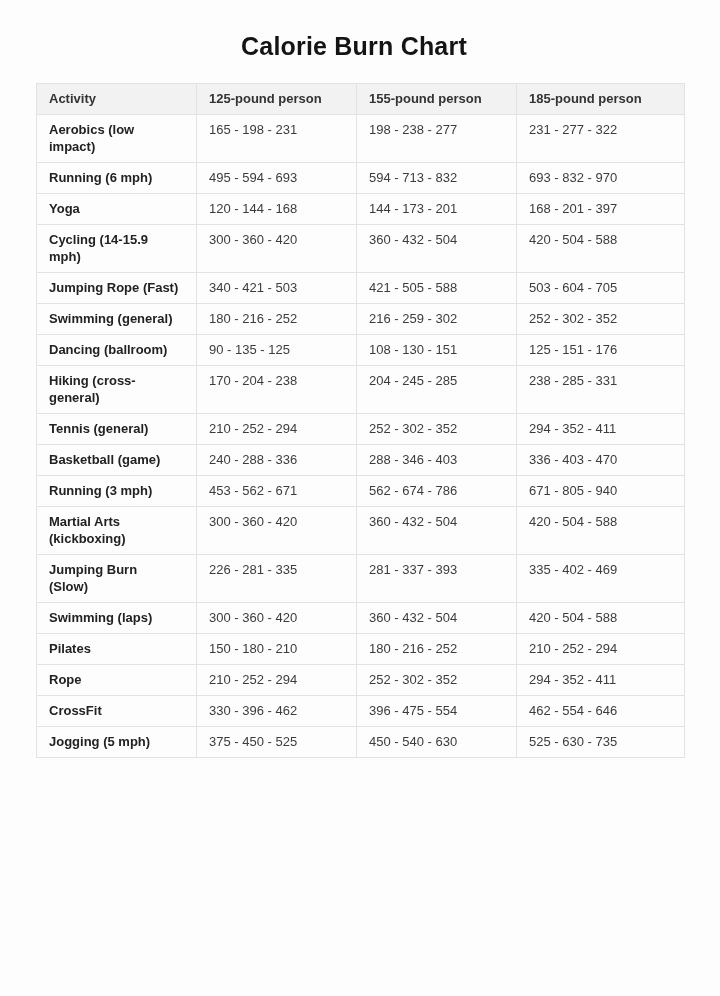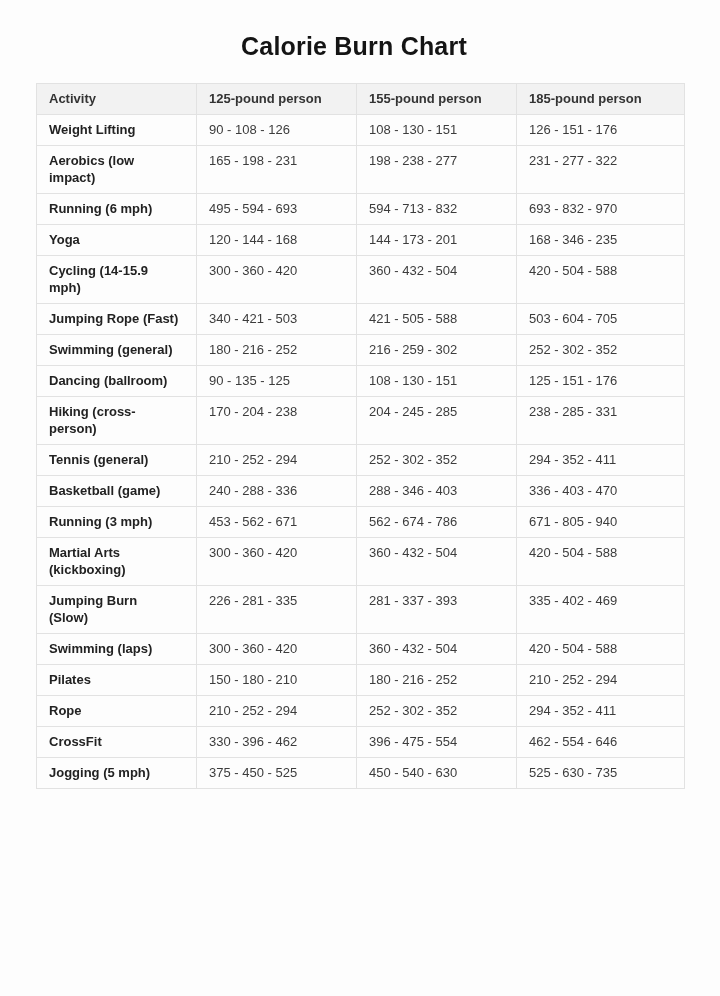--- a/index.html
+++ b/index.html
@@ -74,47 +74,41 @@
     </colgroup>
     <thead>
       <tr>
         <th>Activity</th>
         <th>125-pound person</th>
         <th>155-pound person</th>
         <th>185-pound person</th>
       </tr>
     </thead>
     <tbody>
-  <tr>
-    <td class="activity-cell">Weight Lifting</td>
-    <td class="value-cell">90 - 108 - 126</td>
-    <td class="value-cell">108 - 130 - 151</td>
-    <td class="value-cell">126 - 151 - 176</td>
-  </tr>
 
   <tr>
     <td class="activity-cell">Aerobics (low
 impact)</td>
     <td class="value-cell">165 - 198 - 231</td>
     <td class="value-cell">198 - 238 - 277</td>
     <td class="value-cell">231 - 277 - 322</td>
   </tr>
 
   <tr>
     <td class="activity-cell">Running (6 mph)</td>
     <td class="value-cell">495 - 594 - 693</td>
     <td class="value-cell">594 - 713 - 832</td>
     <td class="value-cell">693 - 832 - 970</td>
   </tr>
 
   <tr>
     <td class="activity-cell">Yoga</td>
     <td class="value-cell">120 - 144 - 168</td>
     <td class="value-cell">144 - 173 - 201</td>
-    <td class="value-cell">168 - 346 - 235</td>
+    <td class="value-cell">168 - 201 - 397</td>
   </tr>
 
   <tr>
     <td class="activity-cell">Cycling (14-15.9
 mph)</td>
     <td class="value-cell">300 - 360 - 420</td>
     <td class="value-cell">360 - 432 - 504</td>
     <td class="value-cell">420 - 504 - 588</td>
   </tr>
 
@@ -134,21 +128,21 @@
 
   <tr>
     <td class="activity-cell">Dancing (ballroom)</td>
     <td class="value-cell">90 - 135 - 125</td>
     <td class="value-cell">108 - 130 - 151</td>
     <td class="value-cell">125 - 151 - 176</td>
   </tr>
 
   <tr>
     <td class="activity-cell">Hiking (cross-
-person)</td>
+general)</td>
     <td class="value-cell">170 - 204 - 238</td>
     <td class="value-cell">204 - 245 - 285</td>
     <td class="value-cell">238 - 285 - 331</td>
   </tr>
 
   <tr>
     <td class="activity-cell">Tennis (general)</td>
     <td class="value-cell">210 - 252 - 294</td>
     <td class="value-cell">252 - 302 - 352</td>
     <td class="value-cell">294 - 352 - 411</td>

